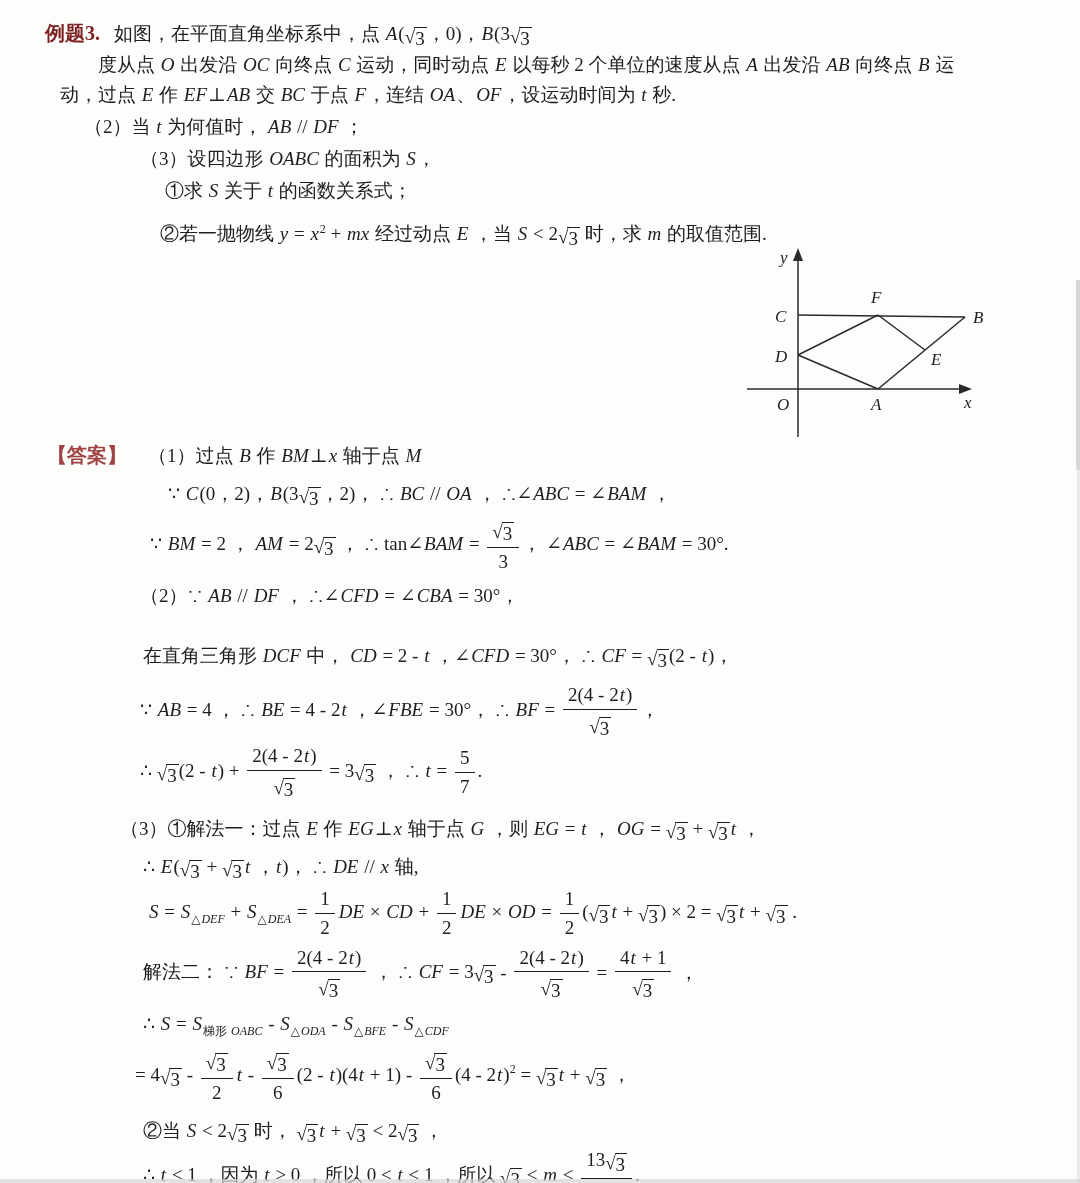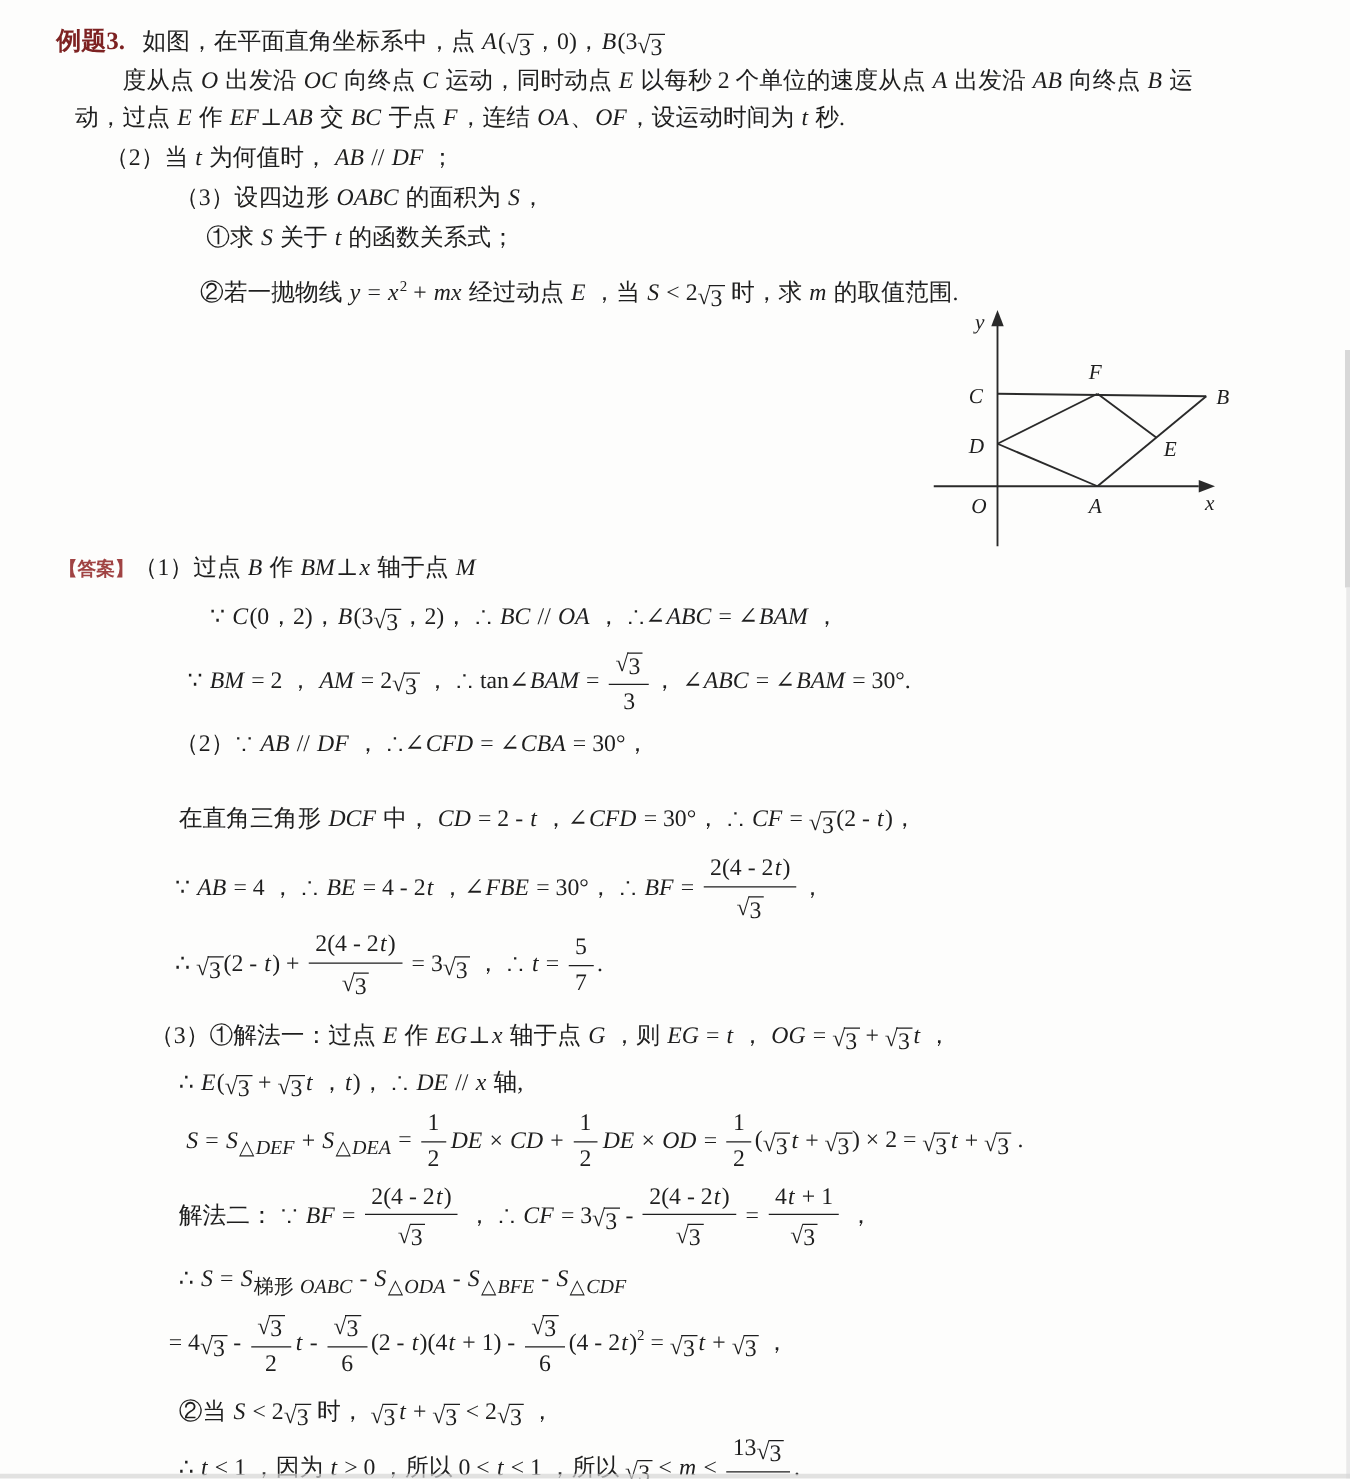--- a/index.html
+++ b/index.html
@@ -5,31 +5,31 @@
   html,body { margin:0; padding:0; background:#ffffff; }
   .page {
     position:relative; width:1080px; height:1183px; overflow:hidden;
     background:#fdfdfc; color:#1e1e1e;
     font-family:"Liberation Serif","DejaVu Serif",serif;
   }
   .mline { font-size:19px; line-height:30px; white-space:nowrap; }
   .mline i.mv { font-style:italic; margin:0 1px; font-family:"Liberation Serif","DejaVu Serif",serif; }
   .mline .rm { font-style:normal; }
   .red1 { color:#7d2222; font-weight:bold; font-size:20px; margin-right:14px; }
-  .red2 { color:#a04343; font-weight:bold; font-size:15px; margin-right:0; }
+  .red2 { color:#a04343; font-weight:bold; font-size:20px; margin-right:21px; }
   
   .sqrt { display:inline-flex; align-items:flex-start; vertical-align:-3px; white-space:nowrap; }
   .rad  { display:inline-block; line-height:1.05; font-style:normal; }
   .vinc { display:inline-block; line-height:1.15; border-top:1.5px solid currentColor; padding:0 2px 0 1px; margin-left:-1px; }
   
   .frac { display:inline-flex; flex-direction:column; justify-content:center; vertical-align:middle;
           text-align:center; line-height:1.25; margin:0 3px; }
   .ftop { border-bottom:1.5px solid currentColor; padding:0 5px 2px; }
   .fbot { padding-top:2px; }
-  sub { font-size:16px; }
+  sub { font-size:12px; }
   sup { font-size:12px; }
   .problem { position:absolute; left:45px; top:18px; right:32px; }
   .answer  { position:absolute; left:0; top:440px; width:100%; }
   .figure  { position:absolute; left:735px; top:245px; width:300px; height:200px; }
   .figure svg text { font-family:"Liberation Serif","DejaVu Serif",serif; font-style:italic; font-size:17px; fill:#1e1e1e; }
   .edge { position:absolute; pointer-events:none; }
 </style>
 </head>
 <body>
 

